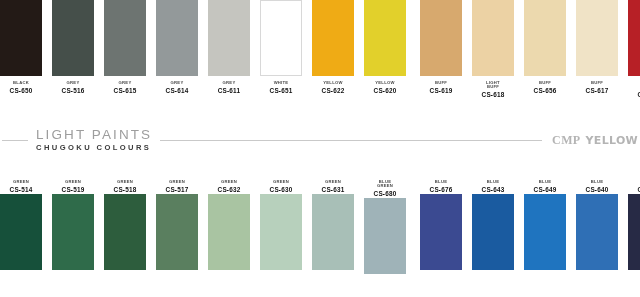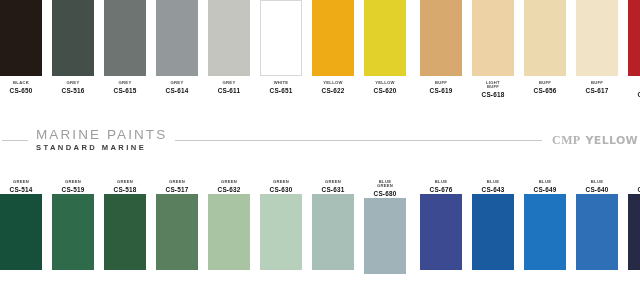--- a/index.html
+++ b/index.html
@@ -263,22 +263,22 @@
           <span class="code">CS-625</span>
         </div>
       </div>
 
     </div>
   </div>
 
   <div class="brand-band">
     <div class="rule-left"></div>
     <div class="brand-text">
-      <span class="brand-line1">MARINE PAINTS</span>
-      <span class="brand-line2">STANDARD MARINE</span>
+      <span class="brand-line1">LIGHT PAINTS</span>
+      <span class="brand-line2">CHUGOKU COLOURS</span>
     </div>
     <div class="rule-right"></div>
     <div class="logo">
       <span class="logo-cmp">CMP</span>
       <span class="logo-chugoku">YELLOW</span>
     </div>
   </div>
 
   <div class="swatch-row row-bottom">
     <div class="group">

